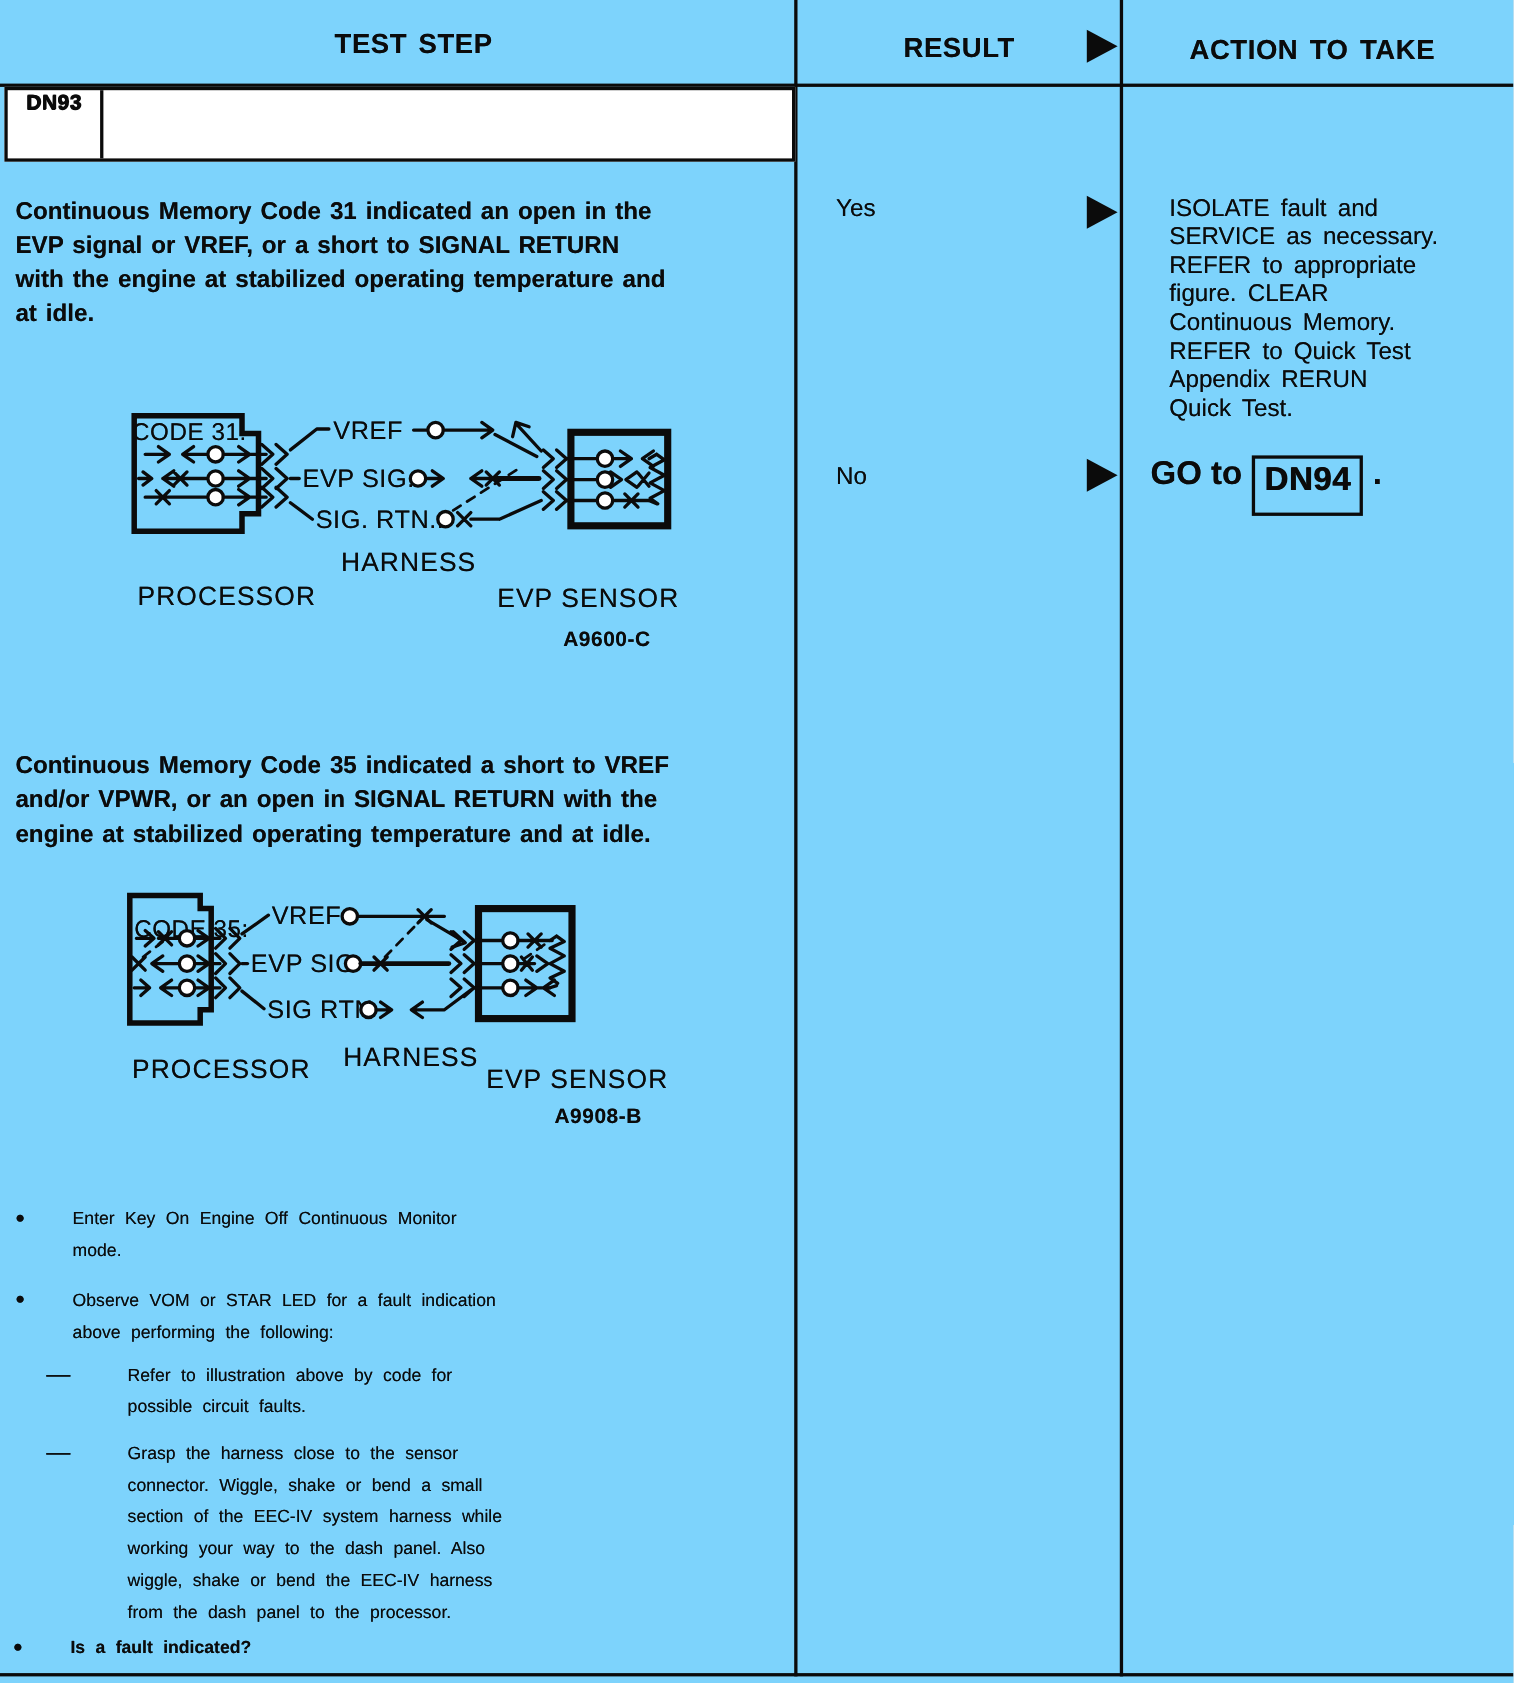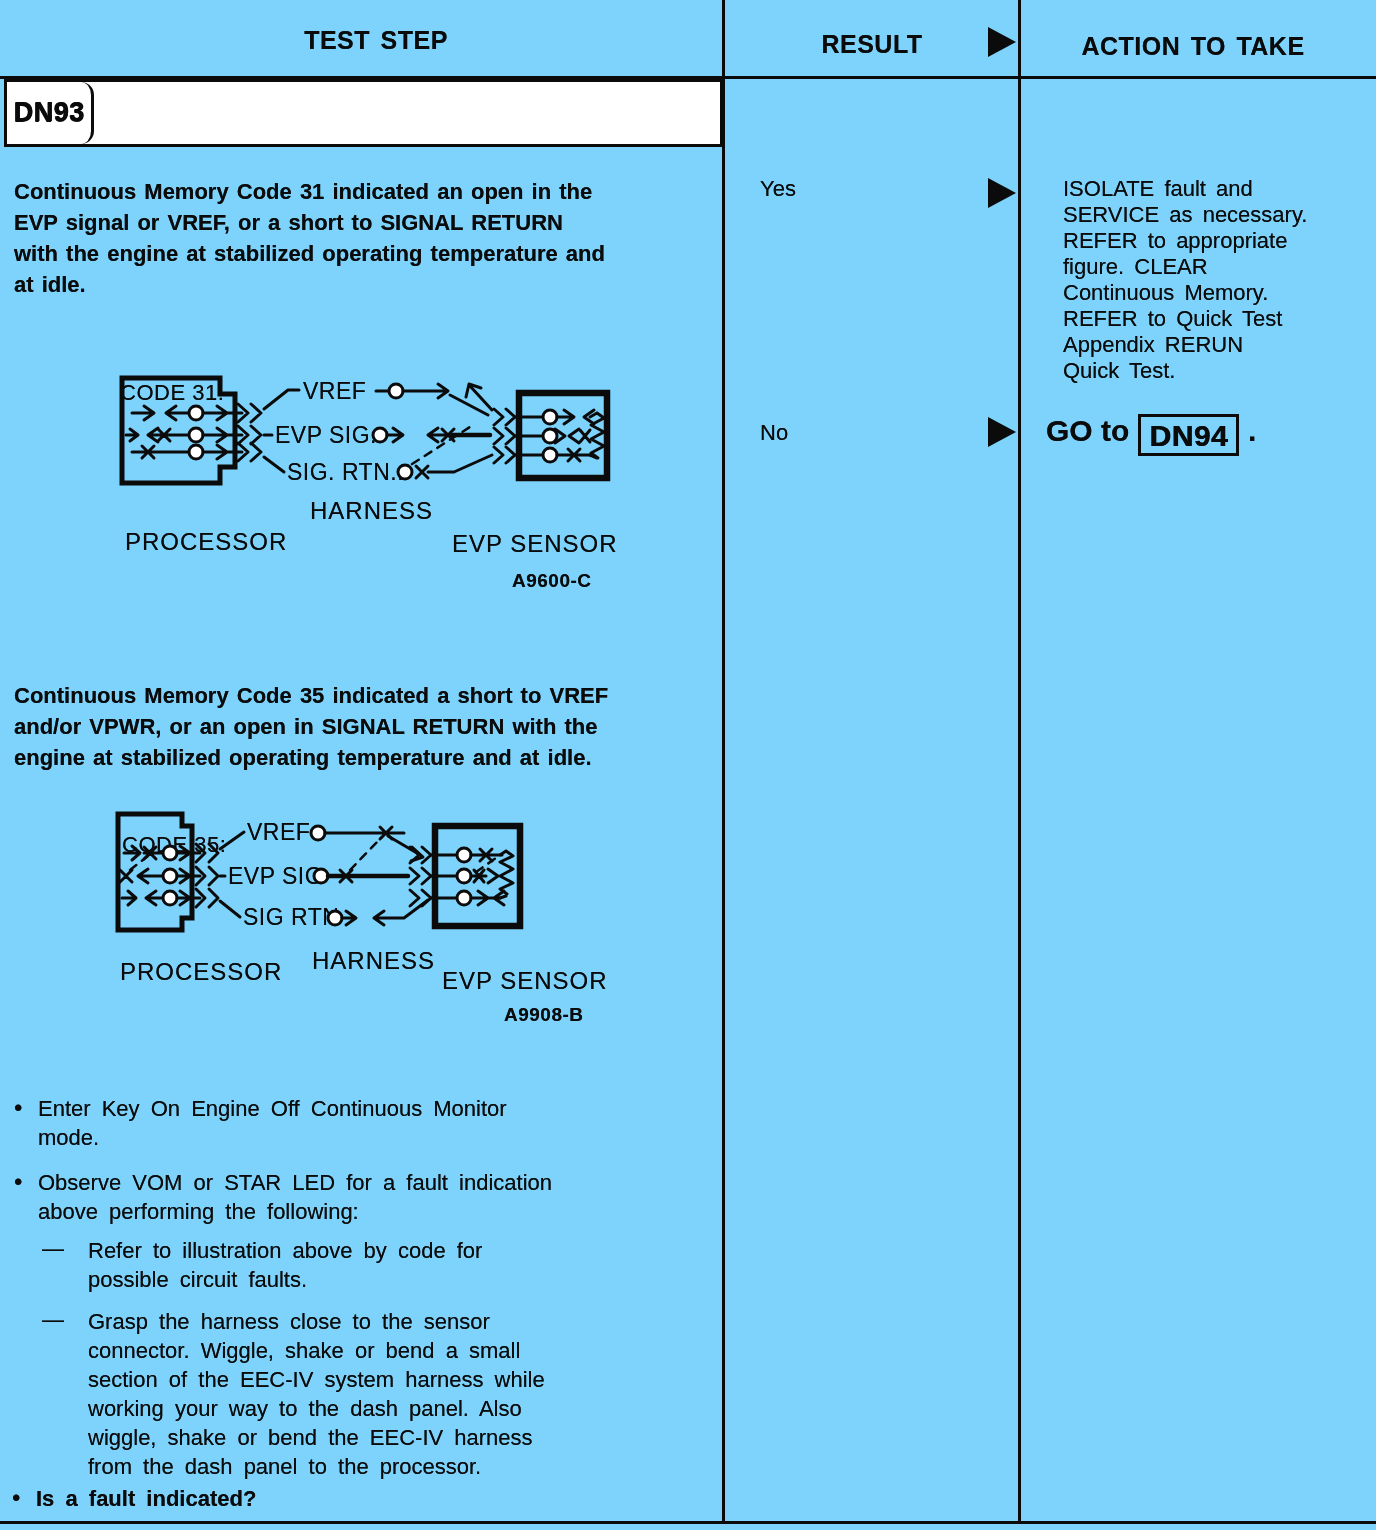--- a/index.html
+++ b/index.html
@@ -6,34 +6,34 @@
   .page{position:relative;width:1376px;height:1530px;background:#7dd3fc;color:#0b0b0b;
         font-family:"Liberation Sans",sans-serif;overflow:hidden;
         text-shadow:0 0 .45px rgba(0,0,0,.65);}
   .vline{position:absolute;top:0;width:3px;height:1524px;background:#0b0b0b;}
   .hline{position:absolute;left:0;width:1376px;height:3px;background:#0b0b0b;}
   .hdr{position:absolute;font-weight:700;font-size:25px;letter-spacing:.5px;text-align:center;word-spacing:3px;}
   .tri{position:absolute;width:0;height:0;border-top:15px solid transparent;
        border-bottom:15px solid transparent;border-left:28px solid #0b0b0b;}
   .stepbox{position:absolute;left:4px;top:79px;width:719px;height:68px;border:3px solid #0b0b0b;
            display:flex;box-sizing:border-box;background:#fff;}
-  .stepid{width:84px;border-right:3px solid #0b0b0b;font-weight:700;font-size:27px;
-          display:flex;justify-content:center;align-items:flex-start;padding-top:15px;
-          letter-spacing:.5px;text-shadow:.8px 0 0 #0b0b0b,0 .8px 0 #0b0b0b;border-radius:13px;}
+  .stepid{width:84px;border-right:3px solid #0b0b0b;font-weight:700;font-size:19px;
+          display:flex;justify-content:center;align-items:flex-start;padding-top:1px;
+          letter-spacing:.5px;text-shadow:.8px 0 0 #0b0b0b,0 .8px 0 #0b0b0b;}
   .steptitle{font-size:23px;line-height:30px;padding:3px 0 0 13px;white-space:pre-line;word-spacing:4px;}
   .para{position:absolute;font-size:22px;font-weight:700;line-height:31px;white-space:pre-line;word-spacing:2px;}
   .caption{position:absolute;font-size:22px;letter-spacing:.5px;margin-top:48px;}
-  .blk{position:absolute;font-size:22px;line-height:29px;white-space:pre-line;word-spacing:5px;}
+  .blk{position:absolute;font-size:16px;line-height:29px;white-space:pre-line;word-spacing:5px;margin-left:28px;}
   .bold{font-weight:700;}
   .marker{position:absolute;font-size:22px;}
   .dot{font-size:24px;line-height:24px;}
   .rlabel{position:absolute;font-size:22px;word-spacing:3px;}
   .action{position:absolute;font-size:22px;line-height:26px;white-space:pre-line;word-spacing:4px;width:330px;margin-left:17px;}
   .goto{position:absolute;display:flex;gap:9px;font-size:30px;font-weight:700;}
-  .refbox{border:3px solid #0b0b0b;padding:2px 8px 0;font-weight:700;letter-spacing:.5px;
+  .refbox{border:3px solid #0b0b0b;padding:2px 8px 13px;font-weight:700;letter-spacing:.5px;
           text-shadow:.7px 0 0 #0b0b0b;}
   svg.diag{position:absolute;overflow:visible;}
   .w{stroke:#0b0b0b;stroke-width:3;fill:none;stroke-linecap:round;stroke-linejoin:round;}
   .w4{stroke-width:4.5;}
   .bx{stroke:#0b0b0b;stroke-width:5;fill:none;stroke-linejoin:miter;}
   .bx6{stroke-width:6.5;}
   .cc{fill:#fff;stroke:#0b0b0b;stroke-width:3;}
   .dsh{stroke-dasharray:8 7;stroke-width:2.5;}
   svg text{fill:#0b0b0b;font-family:"Liberation Sans",sans-serif;}
   .dlab{font-size:23px;letter-spacing:.5px;}

